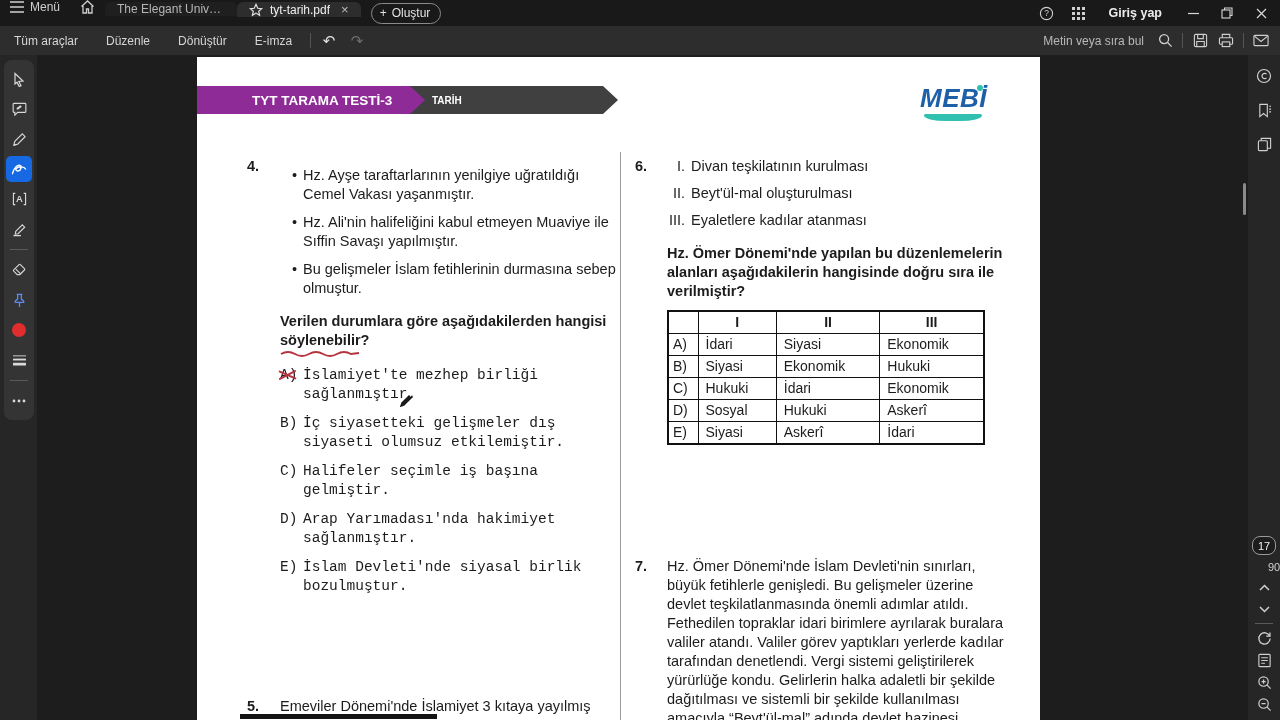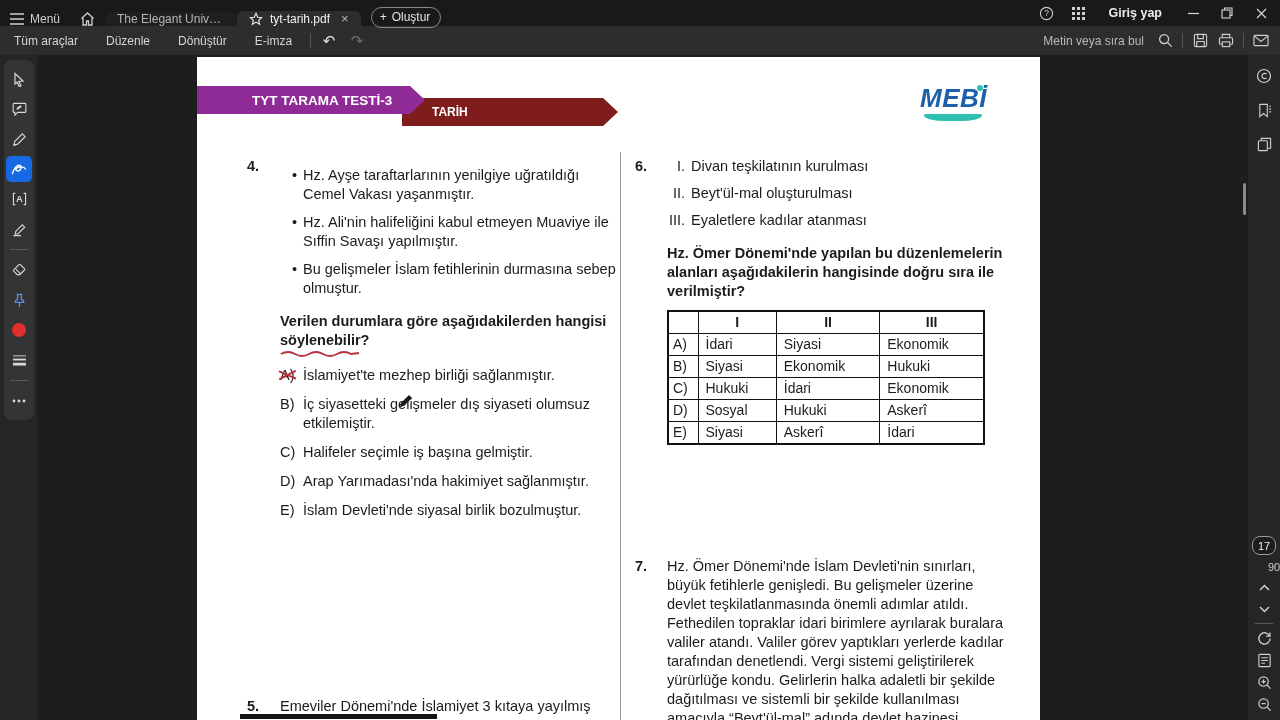--- a/index.html
+++ b/index.html
@@ -1,21 +1,21 @@
 <!DOCTYPE html>
 <html><head>
 <meta charset="utf-8">
 <style>
   * { margin:0; padding:0; box-sizing:border-box; }
   html,body { width:1280px; height:720px; overflow:hidden;
     font-family:"Liberation Sans", sans-serif; background:#1d1d1d; }
 
   
   .titlebar { height:26px; background:#191919; display:flex; align-items:stretch; color:#c9c9c9; font-size:12px; }
-  .tb-left { display:flex; align-items:flex-end;margin-top:8px; }
+  .tb-left { display:flex; align-items:flex-start; }
   .menu-btn { display:flex; align-items:center; gap:6px; padding:0 10px; color:#cfcfcf; }
   .home-btn { padding:0 10px; display:flex; align-items:center; color:#cfcfcf; }
   .tab { display:flex; align-items:center; gap:7px; padding:0 12px; max-width:150px; color:#b5b5b5; background:#1f1f1f; margin-top:2px; border-radius:6px 6px 0 0; }
   .tab .tab-title { white-space:nowrap; overflow:hidden; text-overflow:ellipsis; max-width:108px; }
   .tab.active { background:#2d2d2d; color:#f0f0f0; max-width:180px; }
   .tab .close-x { color:#bbb; font-size:13px; padding-left:4px; }
   .create-btn { align-self:center; margin-left:10px; border:1px solid #8b8b8b; border-radius:12px; padding:2px 10px 3px 8px; color:#e3e3e3; display:flex; align-items:center; gap:5px; font-size:12px; }
   .tb-right { margin-left:auto; display:flex; align-items:center; gap:4px; padding-right:4px; }
   .tb-icon { width:28px; height:24px; display:flex; align-items:center; justify-content:center; color:#cfcfcf; }
   .signin { color:#ececec; font-size:12.5px; padding:0 12px; font-weight:bold;}
@@ -51,39 +51,39 @@
 
   .canvas { position:absolute; left:37px; right:32px; top:0; bottom:0; background:#1d1d1d; overflow:hidden; }
   .scroll-thumb { position:absolute; right:2px; top:128px; width:3px; height:32px; background:#8a8a8a; border-radius:2px; }
 
   
   .pdf-page { position:absolute; left:160px; top:2px; width:843px; height:663px; background:#ffffff; color:#222; }
   .banner { position:absolute; left:0; top:29px; height:28px; }
   .banner-dark { position:absolute; left:0; top:0; width:228px; height:28px; background:#8e2b96;
     clip-path:polygon(0 0, calc(100% - 15px) 0, 100% 50%, calc(100% - 15px) 100%, 0 100%);
     display:flex; align-items:center; padding-left:55px; color:#fff; font-weight:bold; font-size:13.5px; z-index:2; }
-  .banner-light { position:absolute; left:205px; top:12px; width:216px; height:28px; background:#7f1d1d;
+  .banner-light { position:absolute; left:205px; top:0; width:216px; height:28px; background:#404040;
     clip-path:polygon(0 0, calc(100% - 15px) 0, 100% 50%, calc(100% - 15px) 100%, 0 100%);
-    display:flex; align-items:center; padding-left:30px; color:#fff; font-weight:bold; font-size:12px; z-index:1; }
+    display:flex; align-items:center; padding-left:30px; color:#fff; font-weight:bold; font-size:10px; z-index:1; }
   .logo { position:absolute; left:723px; top:26px; width:66px; text-align:center; }
   .logo-text { font-weight:bold; font-size:26px; letter-spacing:0.5px; color:#1e5fa9; font-style:italic; }
   .logo-dot { position:absolute; right:3px; top:2px; width:6px; height:6px; border-radius:50%; background:#2fc0b0; }
   .logo-smile { margin:0 auto; width:58px; height:7px; background:#2fc0b0; border-radius:2px 2px 28px 28px / 2px 2px 7px 7px; }
 
   .col-divider { position:absolute; left:423px; top:95px; bottom:0; width:1px; background:#9b9b9b; }
 
   .doc { font-size:14.5px; line-height:19px; color:#1c1c1c; }
   .qblock { position:absolute; display:flex; }
   .qnum { font-weight:bold; width:33px; flex:none; }
   .qcontent { flex:1; }
   .bullet-row { display:flex; margin-left:12px; margin-top:9px; }
   .bullet-char { width:11px; flex:none; }
   .bold-q { font-weight:bold; margin-top:14px; position:relative; }
   .wavy { position:absolute; left:0; bottom:-8px; }
-  .opt { display:flex; margin-top:10px; }
+  .opt { display:flex; margin-top:10px;font-family:Liberation Mono, monospace; }
   .opt-letter { width:23px; flex:none; position:relative; }
   .strike { position:absolute; width:19px; height:2px; background:#b5323f; border-radius:2px; left:-2px; top:8px; }
   .s1 { transform:rotate(24deg); }
   .s2 { transform:rotate(-28deg); }
   .roman-row { display:flex; margin-bottom:8px; }
   .roman { width:24px; flex:none; text-align:right; padding-right:6px; }
   .q6-table { border-collapse:collapse; margin-top:9px; width:318px; border:2.5px solid #111; }
   .q6-table th, .q6-table td { border:1.5px solid #111; font-size:14px; padding:1px 7px; height:22px; text-align:left; }
   .q6-table th { text-align:center; font-weight:bold; }
   .q6-table .lcol { width:30px; padding:1px 4px; }

